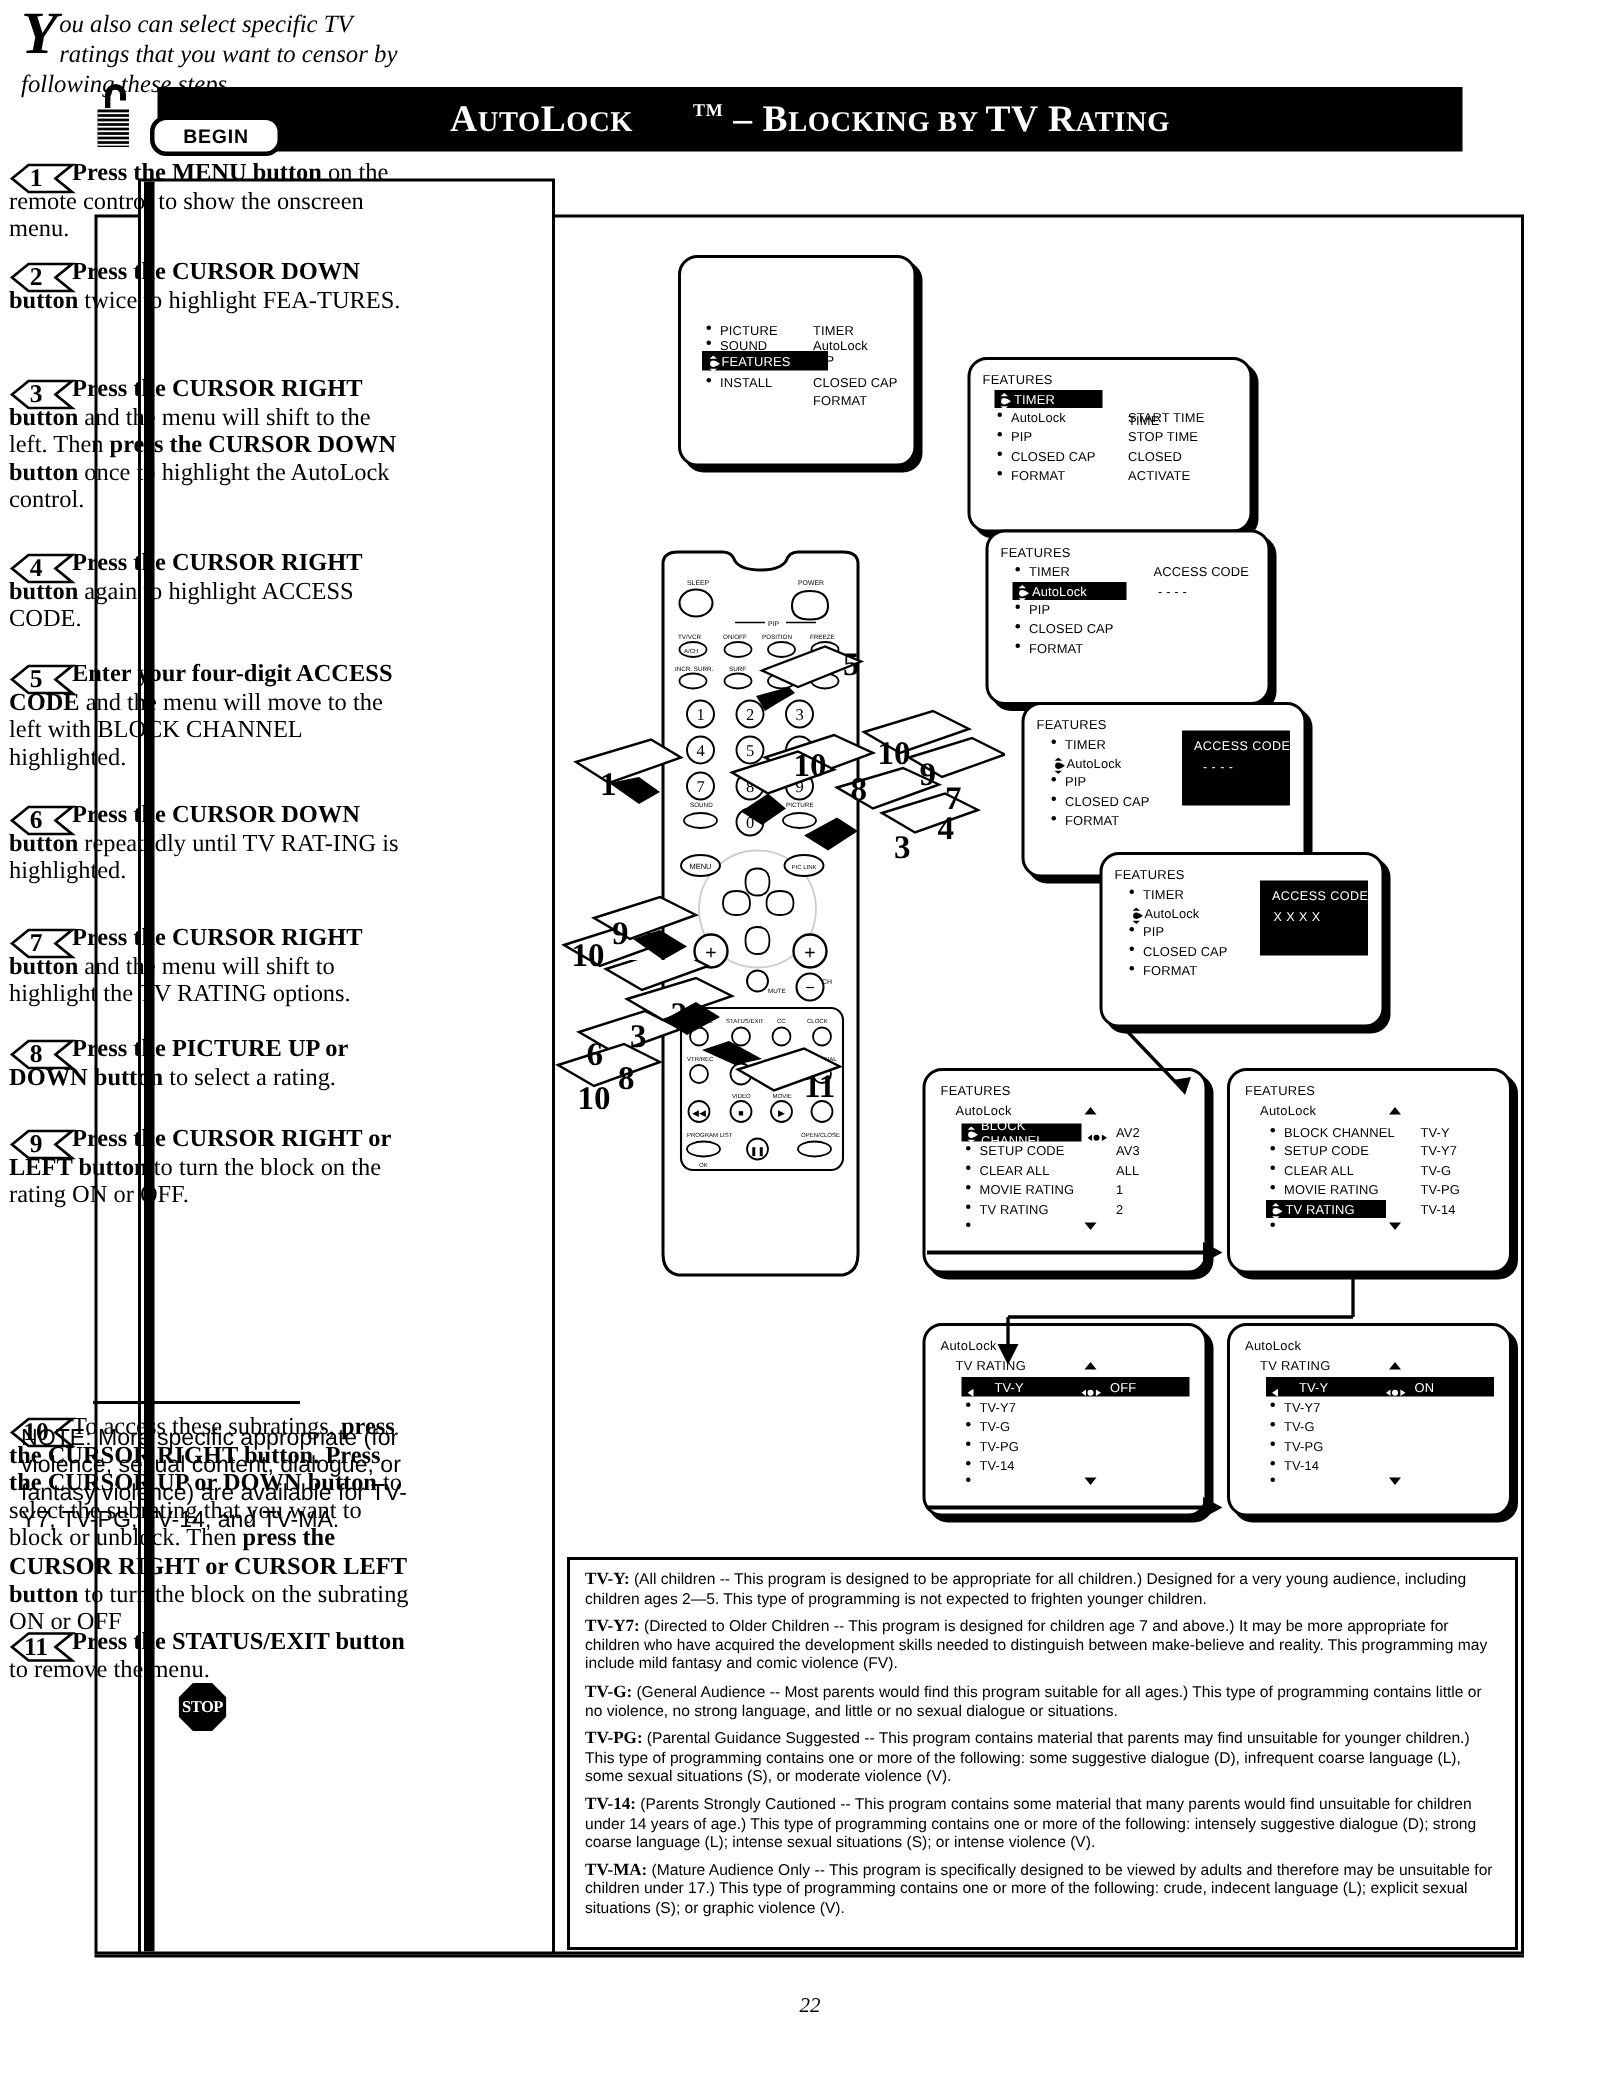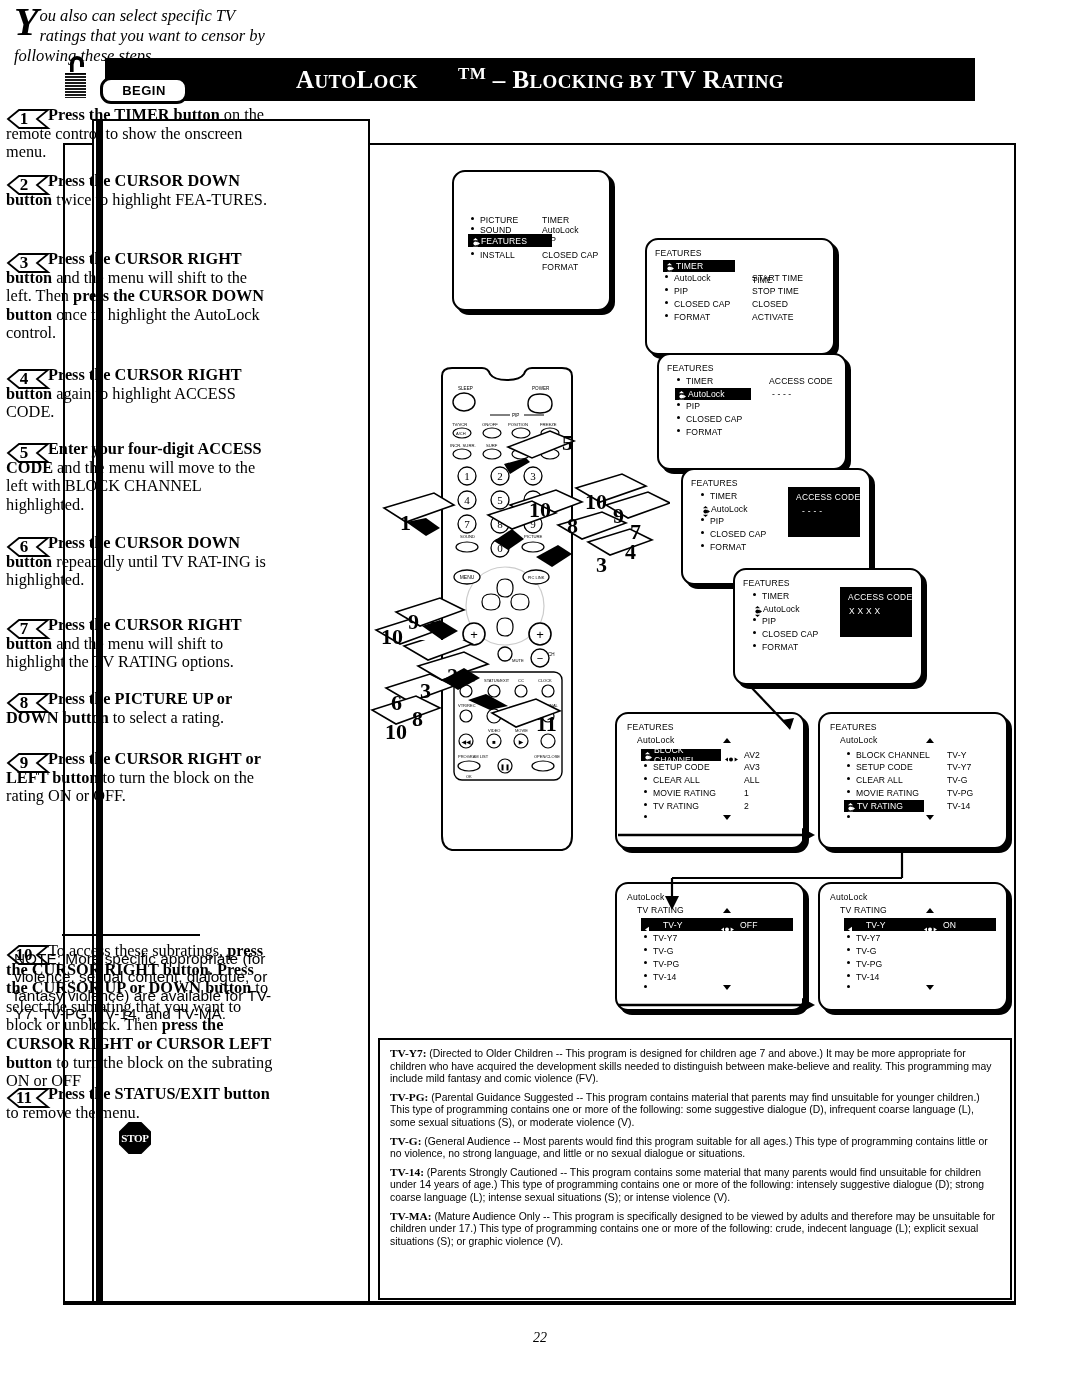--- a/index.html
+++ b/index.html
@@ -6,21 +6,21 @@
   body{width:1080px;height:1397px;position:relative;overflow:hidden;
        font-family:"Liberation Serif", serif; color:#000;}
 
   
   #lock-icon{position:absolute;left:62px;top:52px;width:30px;height:58px;}
   #title-bar{position:absolute;left:105px;top:58px;width:870px;height:43px;
              background:#000;color:#fff;display:flex;align-items:center;justify-content:center;}
   #title-bar .tt{font-family:"Liberation Serif",serif;font-weight:bold;
                  font-size:25px;letter-spacing:.4px;white-space:nowrap;}
   .sc{font-size:19px;}
-  .tm{font-size:17px;vertical-align:super;margin-left:40px;}
+  .tm{font-size:12px;vertical-align:super;margin-left:40px;}
 
   
   #page-frame{position:absolute;left:63px;top:143px;width:953px;height:1160px;
               border:2px solid #000;box-sizing:border-box;}
 
   
   #steps-panel{position:absolute;left:92px;top:119px;width:278px;height:1184px;
                border:2px solid #000;background:#fff;box-sizing:border-box;}
   #steps-rule{position:absolute;left:96px;top:121px;width:7px;height:1180px;background:#000;}
 
@@ -137,21 +137,21 @@
 </div>
 
 <div id="steps-host">
     <div class="step" style="top: 106px;">
       <div class="num">
         <svg width="46" height="22">
           <polygon points="2,11 13,2 42,2 31,11 42,20 13,20" fill="#fff" stroke="#000" stroke-width="1.8"></polygon>
         </svg>
         <b>1</b>
       </div>
-      <div class="txt"><span class="lead"><b>Press the TIMER button</b> on the remote control to show the onscreen menu.</span></div>
+      <div class="txt"><span class="lead"><b>Press the MENU button</b> on the remote control to show the onscreen menu.</span></div>
     </div>
     <div class="step" style="top: 172px;">
       <div class="num">
         <svg width="46" height="22">
           <polygon points="2,11 13,2 42,2 31,11 42,20 13,20" fill="#fff" stroke="#000" stroke-width="1.8"></polygon>
         </svg>
         <b>2</b>
       </div>
       <div class="txt"><span class="lead"><b>Press the CURSOR DOWN button</b> twice to highlight FEA-TURES.</span></div>
     </div>
@@ -677,21 +677,22 @@
     <div class="cal" style="left: 408px; top: 609px;">9</div>
     <div class="cal" style="left: 447px; top: 663px;">2</div>
     <div class="cal" style="left: 420px; top: 678px;">3</div>
     <div class="cal" style="left: 391px; top: 690px;">6</div>
     <div class="cal" style="left: 412px; top: 706px;">8</div>
     <div class="cal" style="left: 385px; top: 719px;">10</div>
     <div class="cal" style="left: 536px; top: 711px;">11</div>
   </div>
 
 <div id="ratings">
+    <p><b>TV-Y:  </b><span>(All children -- This program is designed to be appropriate for all children.)  Designed for a very young audience, including children ages 2—5. This type of programming is not expected to frighten younger children.</span></p>
     <p><b>TV-Y7:  </b><span>(Directed to Older Children -- This program is designed for children age 7 and above.) It may be more appropriate for children who have acquired the development skills needed to distinguish between make-believe and reality. This programming may include mild fantasy and comic violence (FV).</span></p>
+    <p><b>TV-G:  </b><span>(General Audience -- Most parents would find this program suitable for all ages.) This type of programming contains little or no violence, no strong language, and little or no sexual dialogue or situations.</span></p>
     <p><b>TV-PG:  </b><span>(Parental Guidance Suggested -- This program contains material that parents may find unsuitable for younger children.) This type of programming contains one or more of the following:  some suggestive dialogue (D), infrequent coarse language (L), some sexual situations (S), or moderate violence (V).</span></p>
-    <p><b>TV-G:  </b><span>(General Audience -- Most parents would find this program suitable for all ages.) This type of programming contains little or no violence, no strong language, and little or no sexual dialogue or situations.</span></p>
     <p><b>TV-14:  </b><span>(Parents Strongly Cautioned -- This program contains some material that many parents would find unsuitable for children under 14 years of age.) This type of programming contains one or more of the following:  intensely suggestive dialogue (D); strong coarse language (L); intense sexual situations (S); or intense violence (V).</span></p>
     <p><b>TV-MA:  </b><span>(Mature Audience Only -- This program is specifically designed to be viewed by adults and therefore may be unsuitable for children under 17.) This type of programming contains one or more of the following:  crude, indecent language (L); explicit sexual situations (S); or graphic violence (V).</span></p>
   </div>
 
 <div id="pageno">22</div>
 <div style="position:absolute;left:63px;top:1303px;width:953px;height:2px;background:#000;"></div>
 
 </body></html>

